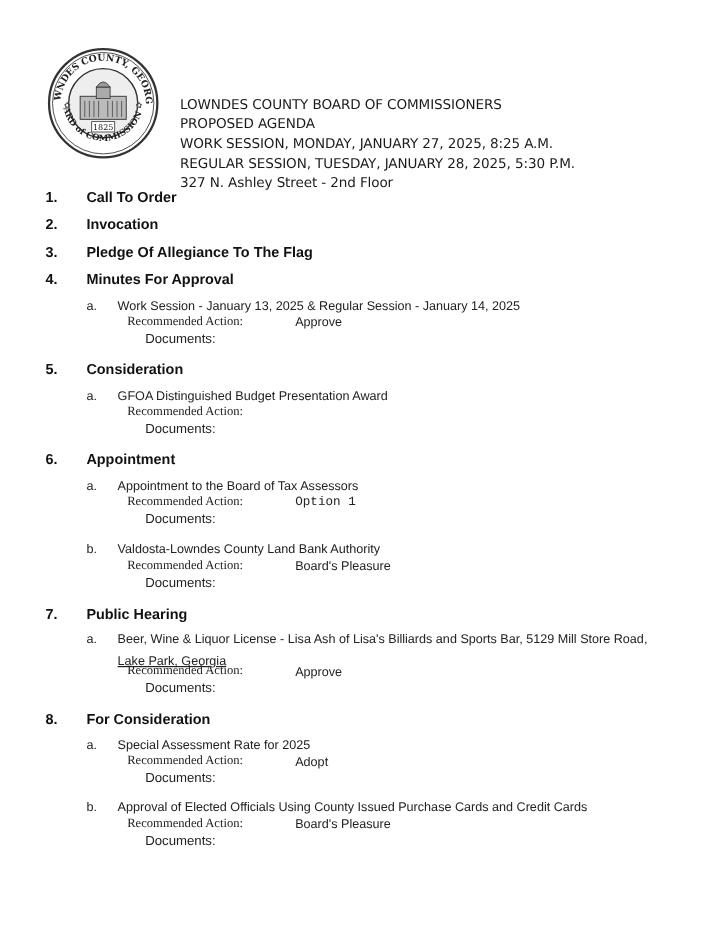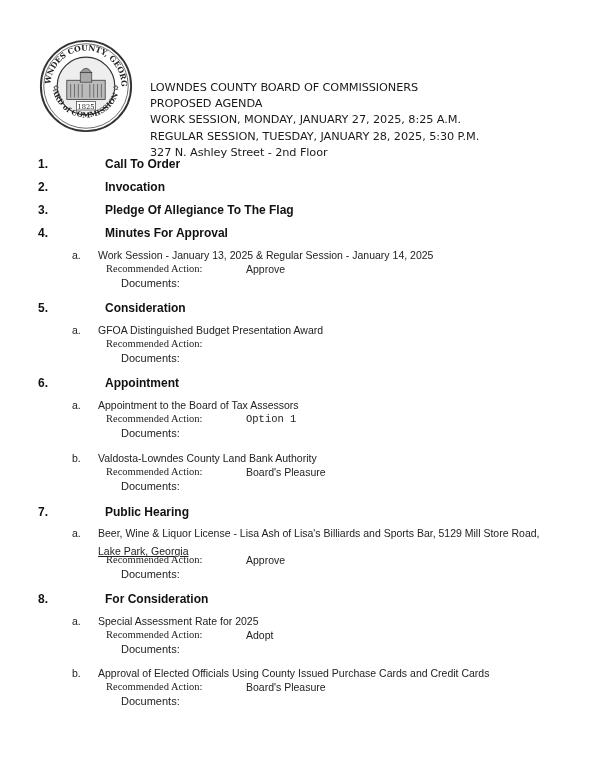--- a/index.html
+++ b/index.html
@@ -5,21 +5,21 @@
   html, body { margin: 0; padding: 0; background: #ffffff; }
   body { width: 600px; height: 776px; position: relative; overflow: hidden; color: #111; }
   .page { position: absolute; left: 0; top: 0; width: 600px; height: 776px; }
   .seal { position: absolute; left: 38px; top: 38px; width: 96px; height: 96px; }
   .header { position: absolute; left: 150px; top: 48px; width: 380px; 
             font-family: "DejaVu Sans", sans-serif; font-size: 11.3px; line-height: 16.2px; color: #1a1a1a; letter-spacing: -0.1px; margin-top: 32px; }
   .header div { white-space: nowrap; }
   .agenda { position: absolute; left: 0; top: 0; width: 600px; font-family: "Liberation Sans", sans-serif; }
   .sec { position: absolute; left: 0; width: 600px; }
   .sec-num { position: absolute; left: 38px; font-weight: bold; font-size: 12px; }
-  .sec-title { position: absolute; left: 72px; font-weight: bold; font-size: 12px; white-space: nowrap; margin-left: 33px; }
+  .sec-title { position: absolute; left: 72px; font-weight: bold; font-size: 12px; white-space: nowrap; }
   .item-letter { position: absolute; left: 72px; font-size: 10.5px; color: #222; }
   .item-title { position: absolute; left: 98px; font-size: 10.5px; color: #222; white-space: nowrap; line-height: 13px; }
   .ra-label { position: absolute; left: 106px; font-size: 10.5px; color: #222; white-space: nowrap; font-family: Liberation Serif, serif; }
   .ra-value { position: absolute; left: 246px; font-size: 10.5px; color: #222; white-space: nowrap; }
   .doc-label { position: absolute; left: 121px; font-size: 11px; color: #222; white-space: nowrap; }
 </style>
 </head>
 <body>
 
 <div class="page">

